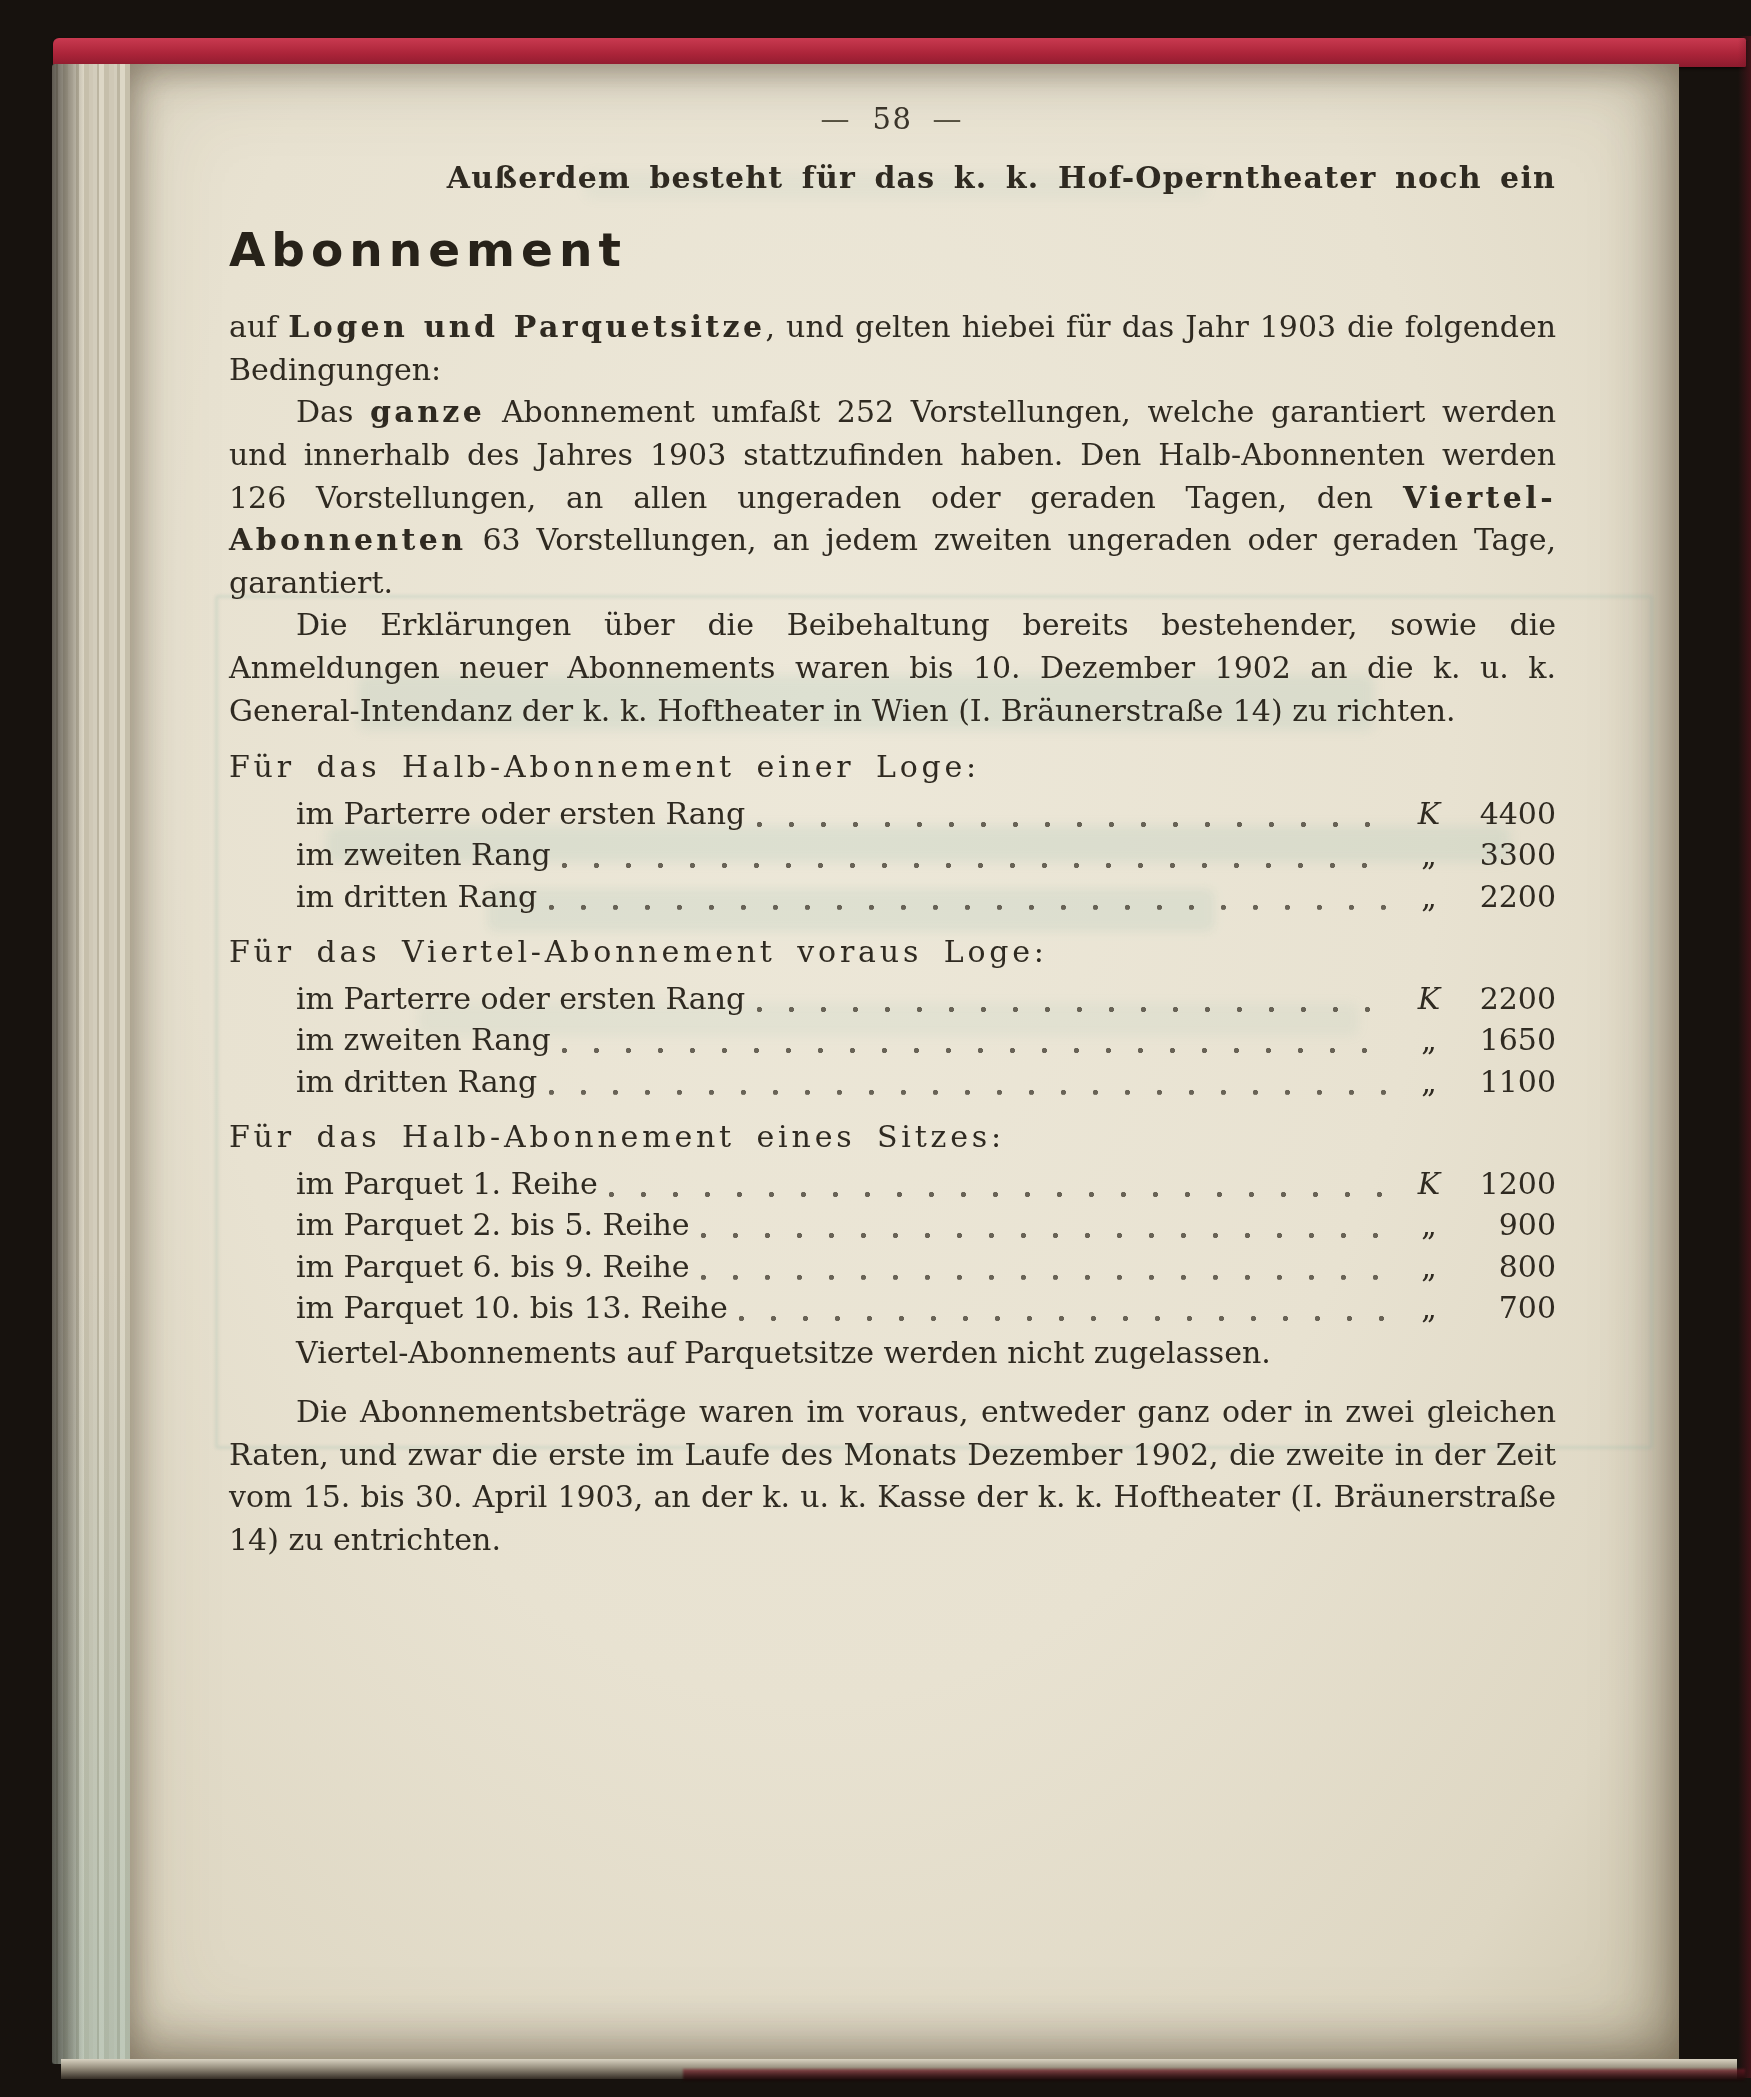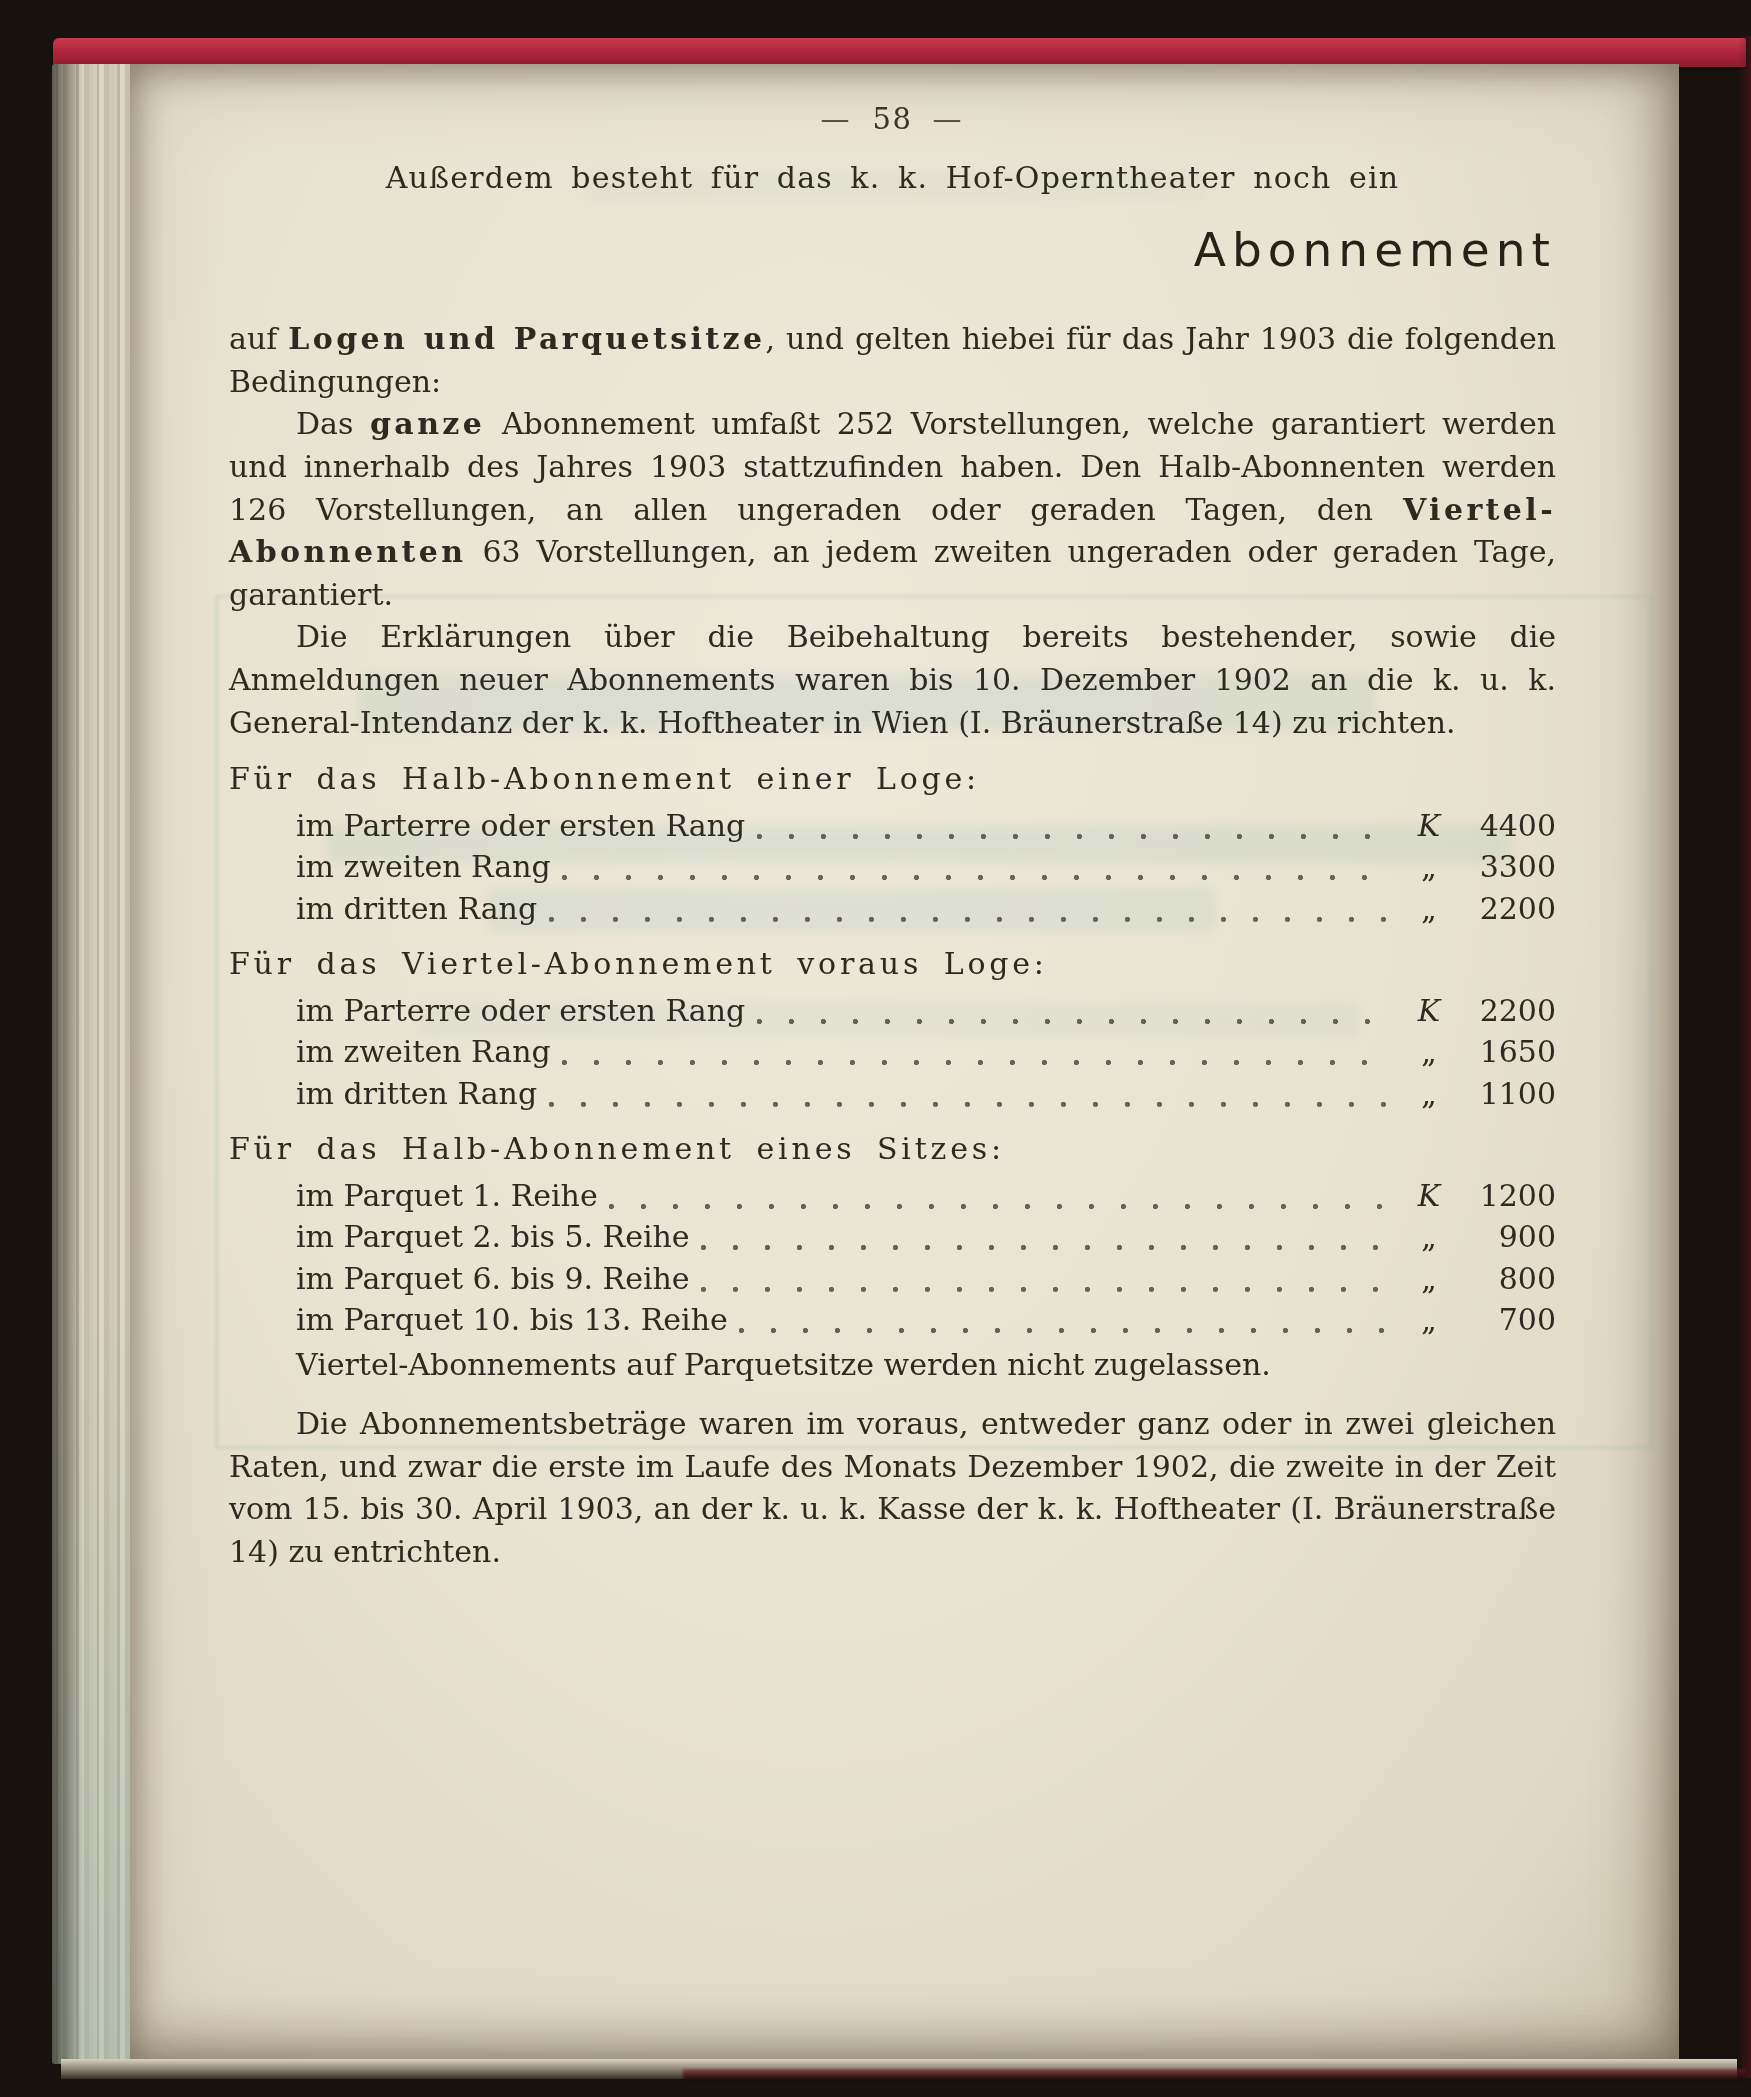--- a/index.html
+++ b/index.html
@@ -56,26 +56,26 @@
   .bb5 { left:288px; top:939px; width:941px; height:33px; opacity:.6; }
 
   
   .content { position:absolute; left:99px; right:123px; top:35px;
     color:#2f2a21; font-size:30px; line-height:1.42; }
 
   .folio { text-align:center; font-size:29px; color:#3a342a;
     letter-spacing:1.5px; margin-bottom:16.7px; }
   .folio .dash { color:#55503f; margin:0 20px; letter-spacing:3px; }
 
-  .intro-line { text-align:center; letter-spacing:1.2px; word-spacing:6.8px;
-    margin-bottom:18px; }
-
-  h1.main-heading { text-align:right; font-family:"DejaVu Sans", sans-serif;
-    font-size:47px; font-weight:400; letter-spacing:6px; color:#272219;
-    margin:3px 0 34px; }
+  .intro-line { text-align:right; letter-spacing:1.2px; word-spacing:6.8px;
+    margin-bottom:18px;font-weight:bold; }
+
+  h1.main-heading { text-align:left; font-family:"DejaVu Sans", sans-serif;
+    font-size:47px; font-weight:700; letter-spacing:6px; color:#272219;
+    margin:3px 0 22px; }
 
   p.body-par { text-align:justify; }
   p.indent { text-indent:67px; }
   .sperr { letter-spacing:3.4px;font-weight:bold; }
 
   p.lead-in { text-indent:67px; margin:7.6px 0 6px; }
 
   .price-title { letter-spacing:3.8px; word-spacing:8.3px;
     margin:13.7px 0 4.6px; }
   .price-rows { padding-left:67px; }

